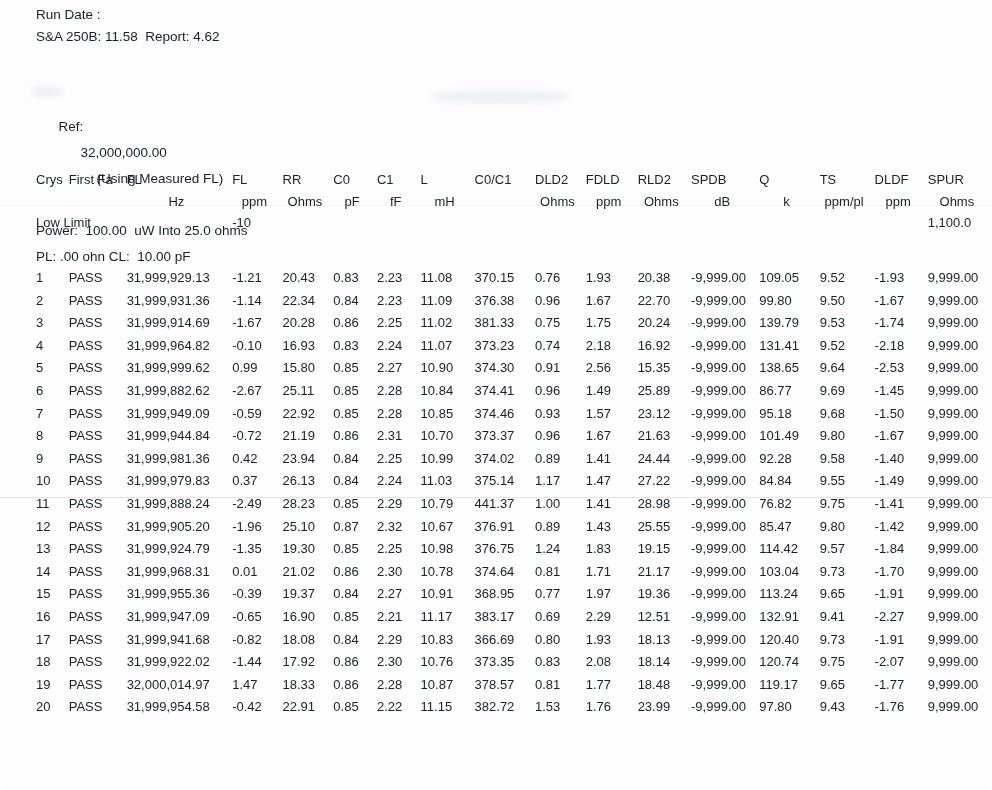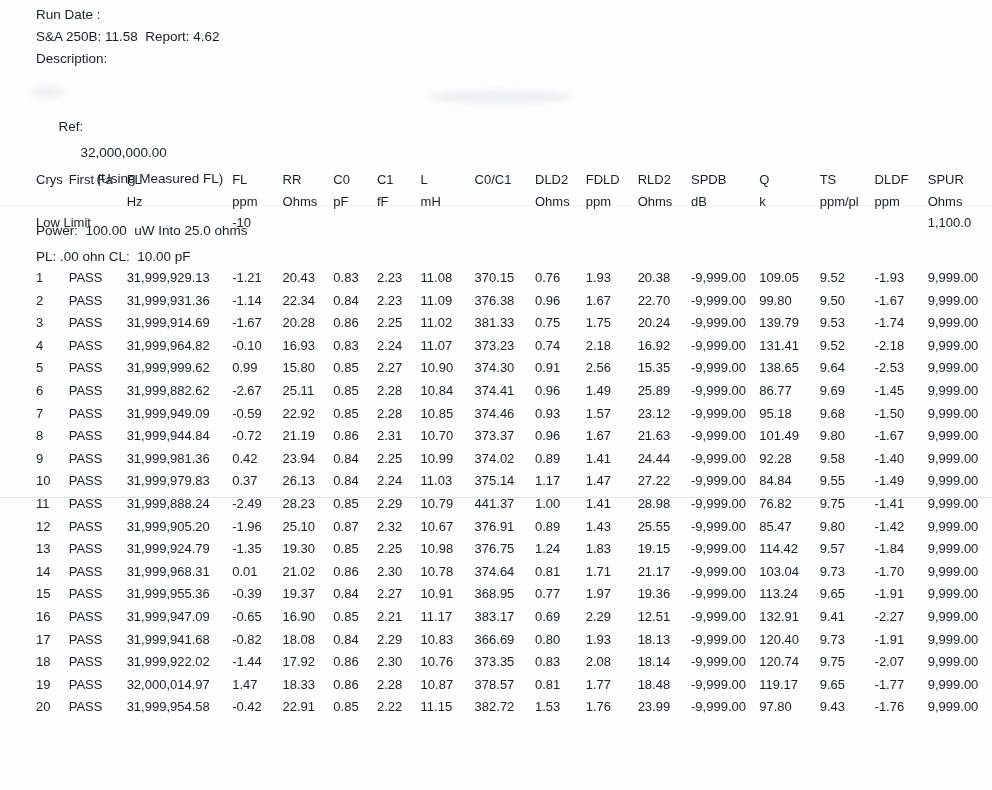--- a/index.html
+++ b/index.html
@@ -77,20 +77,21 @@
     text-align: left;
     vertical-align: top;
     white-space: pre;
   }
   thead th {
     line-height: 23px;
     padding-bottom: 0;
   }
   thead tr.unit-row th {
     line-height: 21px;
+    text-align: center;
   }
   .col-num      { width: 24px; text-align: left; }
   .col-res      { width: 56px; }
   .col-freq     { width: 108px; }
   .col-fl       { width: 52px; text-align: left; }
   .col-rr       { width: 50px; }
   .col-c0       { width: 44px; margin-top: 9px; }
   .col-c1       { width: 44px; }
   .col-l        { width: 56px; }
   .col-c0c1     { width: 62px; }
@@ -115,21 +116,20 @@
 <div class="page">
 
   <div class="scan-smudge" style="left:30px; top:86px; width:34px; height:12px;"></div>
   <div class="scan-smudge" style="left:430px; top:90px; width:140px; height:14px;"></div>
   <div class="scan-line" style="top:497px;"></div>
   <div class="scan-line" style="top:205px; opacity:0.35;"></div>
 
   <div class="header">
     <div>Run Date :</div>
     <div>S&amp;A 250B: 11.58  Report: 4.62</div>
-    <div>Description:</div>
   </div>
 
   <div class="refblock">
     <div class="refline">
       <span class="ref-label">Ref:</span>
       <span class="ref-value" style="margin-left:22px;">32,000,000.00</span>
       <span class="ref-note">(Using Measured FL)</span>
     </div>
     <div class="refline">Power:  100.00  uW Into 25.0 ohms</div>
     <div class="refline">PL: .00 ohn CL:  10.00 pF</div>

